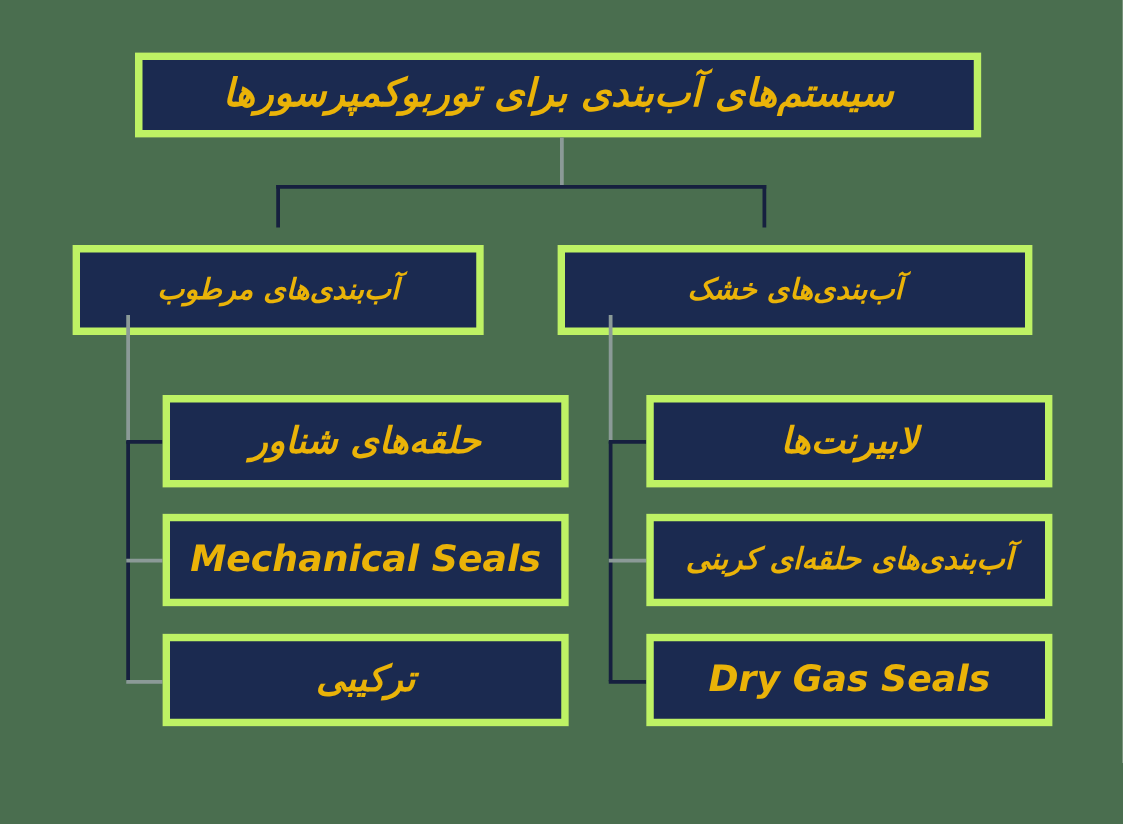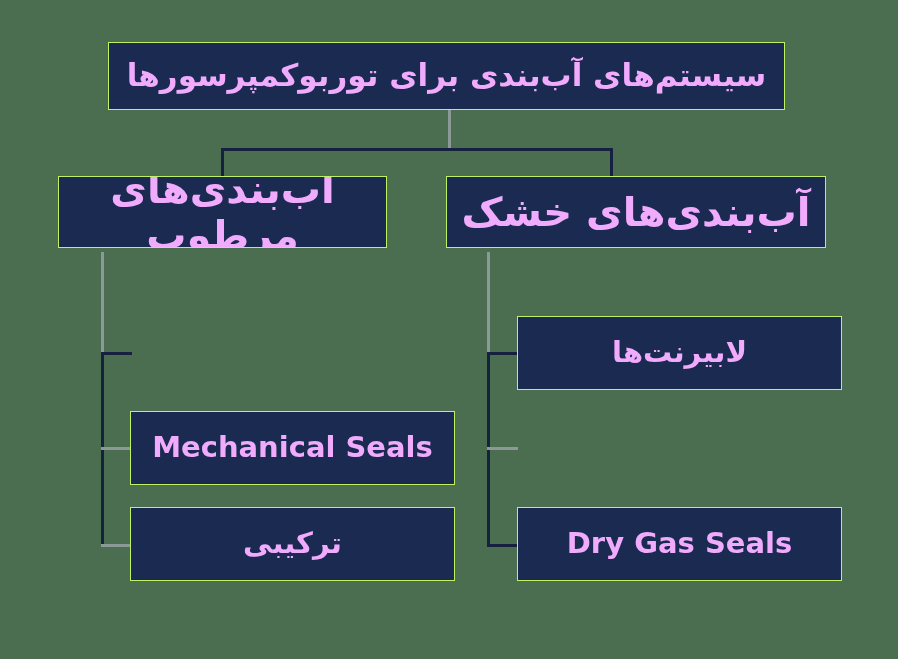--- a/index.html
+++ b/index.html
@@ -31,38 +31,39 @@
   }
   
   .node {
     position: absolute;
     background: #1b2a50;
     box-sizing: border-box;
     display: flex;
     align-items: center;
     justify-content: center;
     text-align: center;
-    color: #f0abfc;
+    color: #eab308;
     font-weight: bold;
     line-height: 1.15;
     padding: 2px 10px;
-    border: 1px solid #bef264;
+    border: 6px solid #bef264;
     overflow: hidden;
+    font-style: italic;
   }
   .node-root {
     left: 108px;
     top: 42px;
     width: 677px;
     height: 68px;
     font-size: 31px;
   }
   .node-l2 {
-    top: 176px;
+    top: 196px;
     height: 72px;
-    font-size: 40px;
+    font-size: 23px;
   }
   .node-l2-wet  { left: 58px;  width: 329px; }
   .node-l2-dry  { left: 446px; width: 380px; }
 
   .node-leaf {
     height: 74px;
     font-size: 29px;
   }
   .node-leaf-left  { left: 130px; width: 325px; }
   .node-leaf-right { left: 517px; width: 325px; text-align: center; }
@@ -94,23 +95,25 @@
   <div class="line line-h" style="left:101px; top:352px; width:31px;"></div>
   <div class="line line-h line-light" style="left:101px; top:447px; width:31px;"></div>
   <div class="line line-h line-light" style="left:101px; top:544px; width:31px;"></div>
 
   <div class="line line-v line-light" style="left:487px; top:252px; height:101px;"></div>
   <div class="line line-v" style="left:487px; top:353px; height:192px;"></div>
   <div class="line line-h" style="left:487px; top:352px; width:31px;"></div>
   <div class="line line-h line-light" style="left:487px; top:447px; width:31px;"></div>
   <div class="line line-h" style="left:487px; top:544px; width:31px;"></div>
 
+  <div class="node node-leaf node-leaf-left row-1">حلقه‌های شناور</div>
 
   <div class="node node-leaf node-leaf-left row-3">ترکیبی</div>
 
   <div class="node node-leaf node-leaf-left row-2 latin">Mechanical Seals</div>
 
   <div class="node node-leaf node-leaf-right row-1">لابیرنت‌ها</div>
 
+  <div class="node node-leaf node-leaf-right row-2 fs-small">آب‌بندی‌های حلقه‌ای کربنی</div>
 
   <div class="node node-leaf node-leaf-right row-3 latin">Dry Gas Seals</div>
 
 </div>
 
 </body></html>

